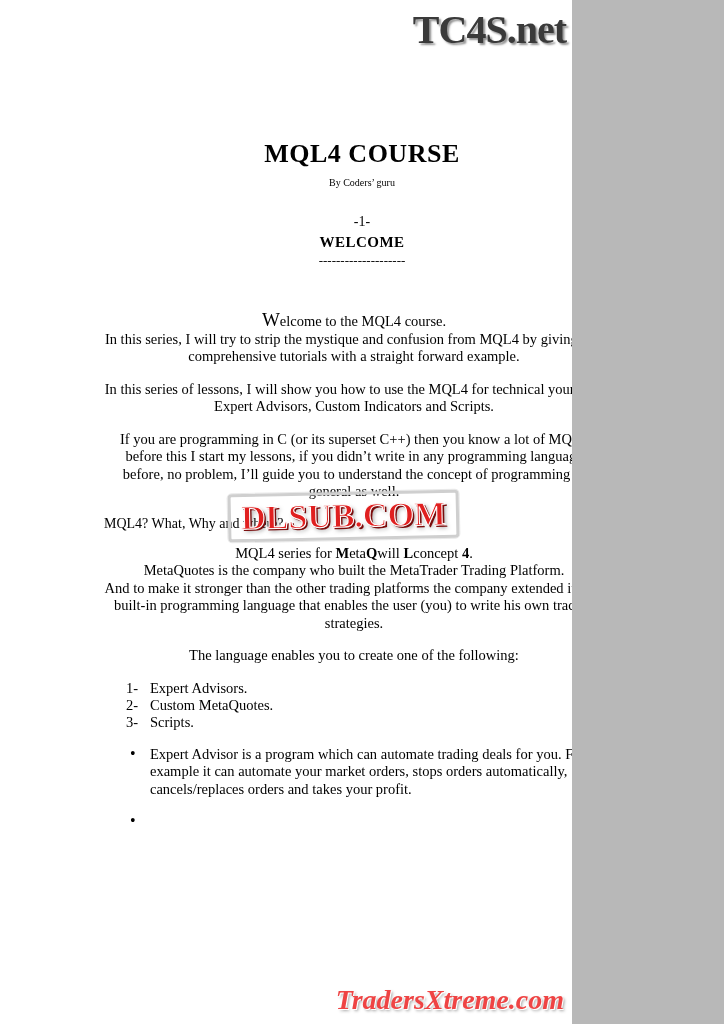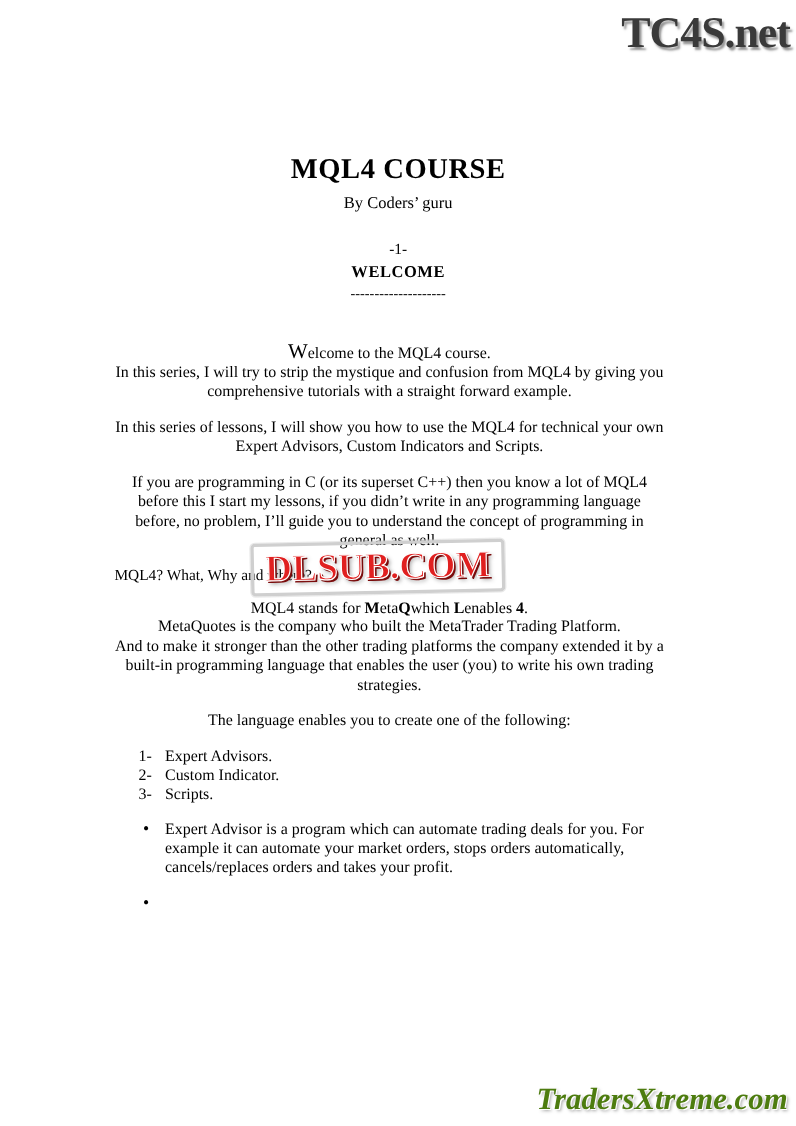--- a/index.html
+++ b/index.html
@@ -2,21 +2,21 @@
 <html><head>
 <meta charset="utf-8">
 <style>
   html, body {
     margin: 0;
     padding: 0;
     background: #b8b8b8;
   }
   .page {
     position: relative;
-    width: 724px;
+    width: 572px;
     height: 1024px;
     background: #ffffff;
     overflow: hidden;
     font-family: "Liberation Serif", serif;
     color: #000000;
   }
 
   
   .wm-topright {
     position: absolute;
@@ -53,21 +53,21 @@
     user-select: none;
   }
   .wm-bottom {
     position: absolute;
     bottom: 8px;
     right: 8px;
     font-family: "Liberation Serif", serif;
     font-weight: bold;
     font-style: italic;
     font-size: 28px;
-    color: #4d7c0f;
+    color: #ef4444;
     text-shadow: 1px 1px 0 #ffffff, 2px 2px 3px rgba(0,0,0,0.35);
     user-select: none;
   }
 
   
   .doc {
     position: absolute;
     left: 0;
     top: 11px;
     width: 724px;
@@ -75,21 +75,21 @@
   }
   .title {
     text-align: center;
     font-size: 26px;
     font-weight: bold;
     margin-top: 128px;
     letter-spacing: 0.5px;
   }
   .byline {
     text-align: center;
-    font-size: 15px;
+    font-size: 10px;
     margin-top: 8px;
   }
   .link {
     text-align: center;
     font-size: 14px;
     margin-top: 3px;
   }
   .link a {
     color: #2222cc;
     text-decoration: underline;
@@ -189,35 +189,35 @@
       </p>
 
       <p class="para">In this series of lessons, I will show you how to use the MQL4 for technical your own Expert Advisors, Custom Indicators and Scripts.</p>
 
       <p class="para">If you are programming in C (or its superset C++) then you know a lot of MQL4 before this I start my lessons, if you didn’t write in any programming language before, no problem, I’ll guide you to understand the concept of programming in general as well.</p>
 
 
       <div class="section-head">MQL4? What, Why and where?</div>
 
       <p class="para">
-        <span>MQL4 stands for </span><b>M</b><span>eta</span><b>Q</b><span>which </span><b>L</b><span>enables </span><b>4</b><span>.</span><br>
+        <span>MQL4 series for </span><b>M</b><span>eta</span><b>Q</b><span>will </span><b>L</b><span>concept </span><b>4</b><span>.</span><br>
         <span>MetaQuotes is the company who built the MetaTrader Trading Platform.</span><br>
         <span>And to make it stronger than the other trading platforms the company extended it by a built-in programming language that enables the user (you) to write his own trading strategies.</span>
       </p>
 
       <p class="para">The language enables you to create one of the following:</p>
 
       <ol class="numlist">
         <li>
           <span class="num">1-</span>
           <span>Expert Advisors.</span>
         </li>
         <li>
           <span class="num">2-</span>
-          <span>Custom Indicator.</span>
+          <span>Custom MetaQuotes.</span>
         </li>
         <li>
           <span class="num">3-</span>
           <span>Scripts.</span>
         </li>
       </ol>
 
       <ul class="bullets">
         <li>
           <span class="bullet">•</span>

